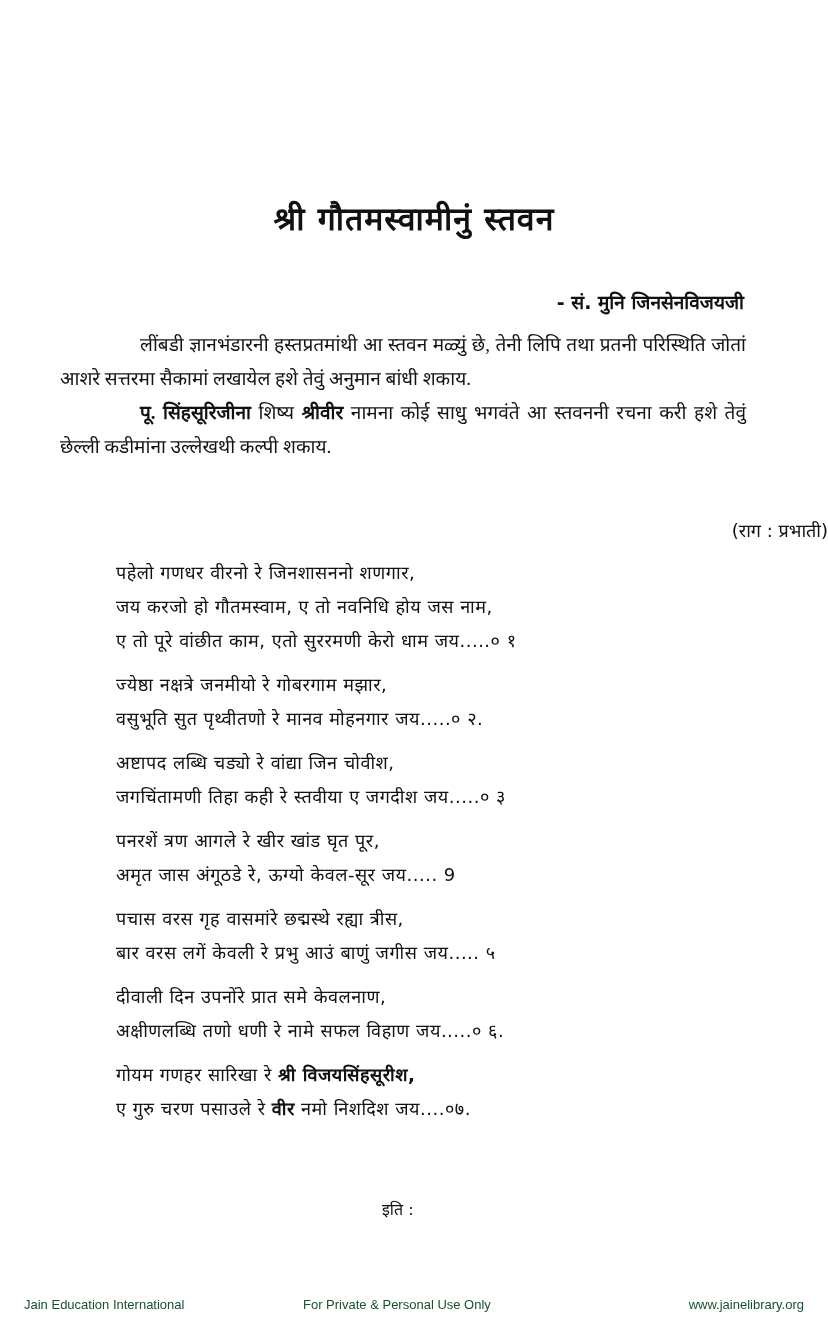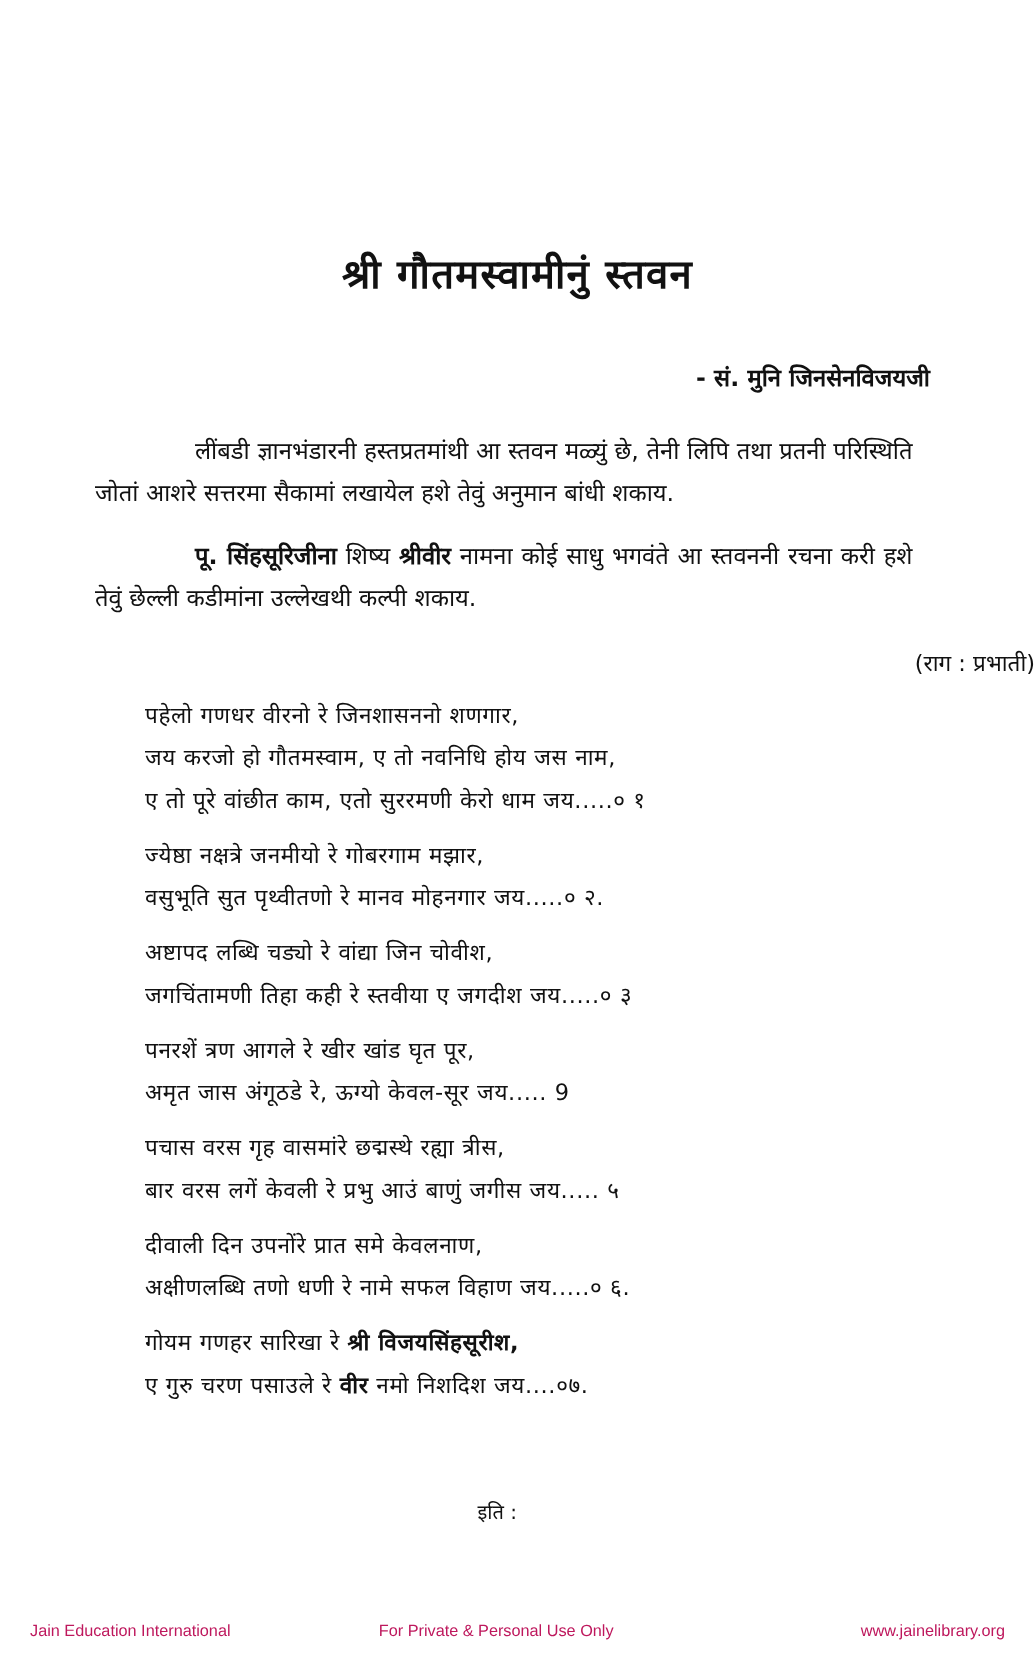--- a/index.html
+++ b/index.html
@@ -40,22 +40,23 @@
     }
     .prose {
       position: absolute;
       left: 60px; top: 328px;
       width: 686px;
       font-size: 19px;
       line-height: 34px;
       text-align: justify;
     }
     .prose p {
-      margin: 16px;
+      margin: 0;
       text-indent: 80px;
+      font-family: Liberation Serif, serif;
     }
     .prose .b { font-weight: bold; }
     .raga {
       position: absolute;
       left: 0; top: 518px;
       width: 828px;
       text-align: right;
       font-size: 18px;
     }
     .verses {
@@ -80,21 +81,21 @@
       left: 382px; top: 1198px;
       font-size: 16px;
     }
     .footer {
       position: absolute;
       left: 0; top: 1297px;
       width: 828px;
       height: 20px;
       font-family: "Liberation Sans", sans-serif;
       font-size: 13px;
-      color: #be185d;
+      color: #14532d;
     }
     .footer span { position: absolute; top: 0; white-space: nowrap; }
     .footer .f-left { left: 24px; }
     .footer .f-center { left: 303px; }
     .footer .f-right { right: 24px; }
   </style>
 </head>
 <body>
 
 <div class="page">

